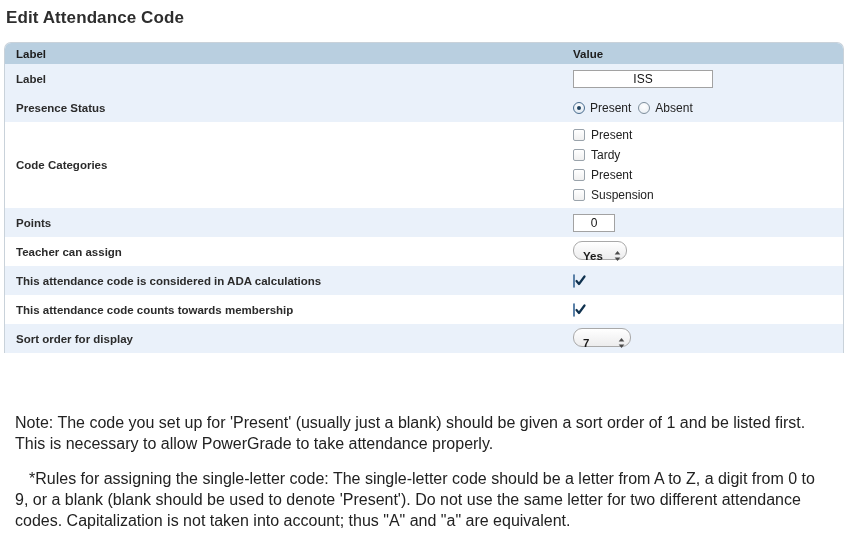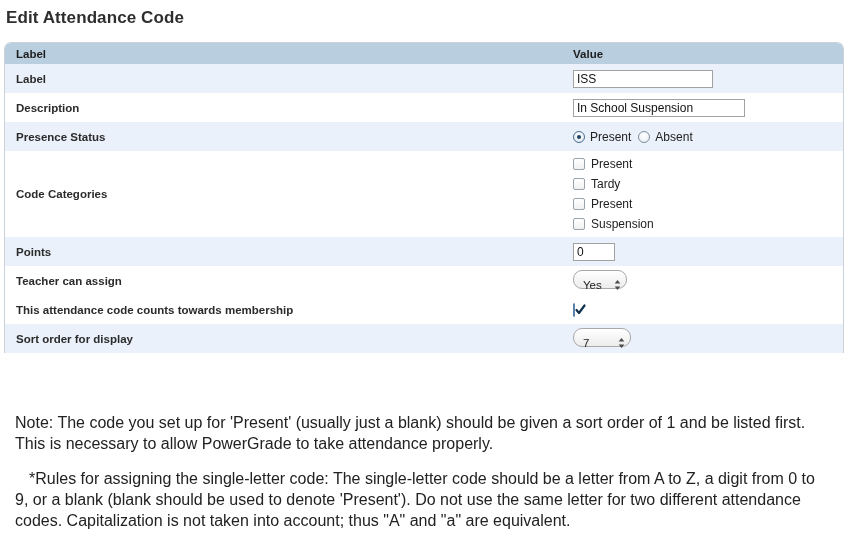--- a/index.html
+++ b/index.html
@@ -77,20 +77,21 @@
   input.tbox {
     font-family: "Liberation Sans", sans-serif;
     font-size: 12px;
     color: #111;
     background: #ffffff;
     border: 1px solid #a2a2a2;
     height: 18px;
     padding: 0 3px;
     margin: 0;
     outline: none;
+    text-align: center;
   }
   input.w-code { width: 140px; }
   input.w-desc { width: 172px; }
   input.w-points { width: 42px; }
 
   
   .radio-group { display: flex; align-items: center; gap: 7px; }
   .radio-item { display: flex; align-items: center; gap: 5px; }
   .radio {
     width: 12px; height: 12px; border-radius: 50%;
@@ -134,21 +135,21 @@
   
   .sel {
     display: inline-flex; align-items: center; justify-content: space-between;
     height: 19px;
     border: 1px solid #a9a9a9;
     border-radius: 9px;
     background: linear-gradient(#ffffff, #ececed);
     padding: 12px 5px 0 9px;
     font-size: 11.5px;
     color: #1a1a1a;
-    font-weight: normal;
+    font-weight: bold;
   }
   .sel .txt { padding-right: 7px; }
   .sel .arrows { display: flex; flex-direction: column; line-height: 0; }
   .sel-yes { width: 54px; }
   .sel-sort { width: 58px; }
 
   
   .notes {
     position: absolute;
     left: 4px;
@@ -182,26 +183,20 @@
           <th class="v">Value</th>
         </tr>
 
         <tr class="row alt">
           <td>Label</td>
           <td class="value-cell">
             <input class="tbox w-code" type="text" value="ISS" style="">
           </td>
         </tr>
 
-        <tr class="row plain">
-          <td>Description</td>
-          <td class="value-cell">
-            <input class="tbox w-desc" type="text" value="In School Suspension" style="">
-          </td>
-        </tr>
 
         <tr class="row alt">
           <td>Presence Status</td>
           <td class="value-cell">
             <div class="radio-group">
               <span class="radio-item">
                 <span class="radio on"></span>
                 <span class="radio-label">Present</span>
               </span>
               <span class="radio-item">
@@ -251,20 +246,30 @@
               <span class="arrows">
                 <svg width="7" height="12" viewBox="0 0 7 12" aria-hidden="true">
                   <polygon points="3.5,1 6.3,4.6 0.7,4.6" fill="#4a4a4a"></polygon>
                   <polygon points="3.5,11 6.3,7.4 0.7,7.4" fill="#4a4a4a"></polygon>
                 </svg>
               </span>
             </span>
           </td>
         </tr>
 
+        <tr class="row alt">
+          <td>This attendance code is considered in ADA calculations</td>
+          <td class="value-cell">
+            <span class="cb-checked">
+              <svg width="11" height="12" viewBox="0 0 11 12" aria-hidden="true">
+                <path d="M1.5 6 L4 9 L9.5 1.5" stroke="#10324f" stroke-width="2.2" fill="none" stroke-linecap="round" stroke-linejoin="round"></path>
+              </svg>
+            </span>
+          </td>
+        </tr>
 
         <tr class="row plain">
           <td>This attendance code counts towards membership</td>
           <td class="value-cell">
             <span class="cb-checked">
               <svg width="11" height="12" viewBox="0 0 11 12" aria-hidden="true">
                 <path d="M1.5 6 L4 9 L9.5 1.5" stroke="#10324f" stroke-width="2.2" fill="none" stroke-linecap="round" stroke-linejoin="round"></path>
               </svg>
             </span>
           </td>

